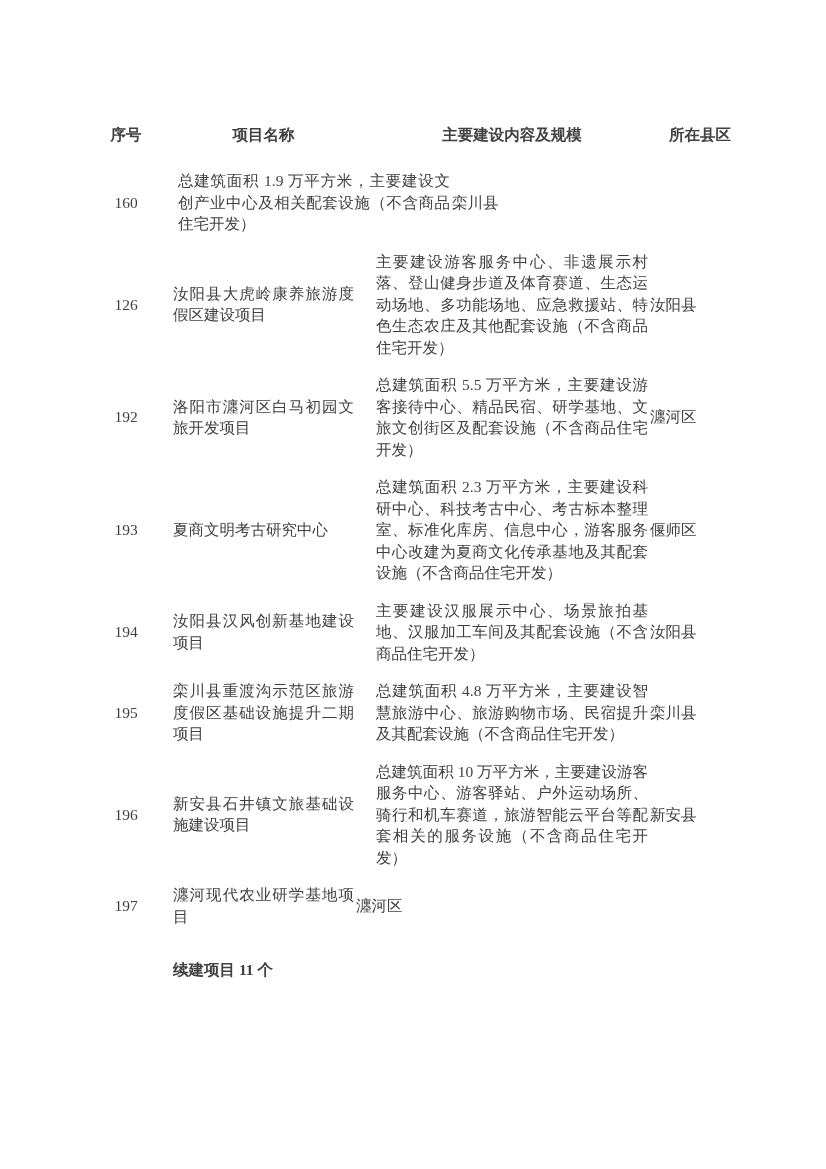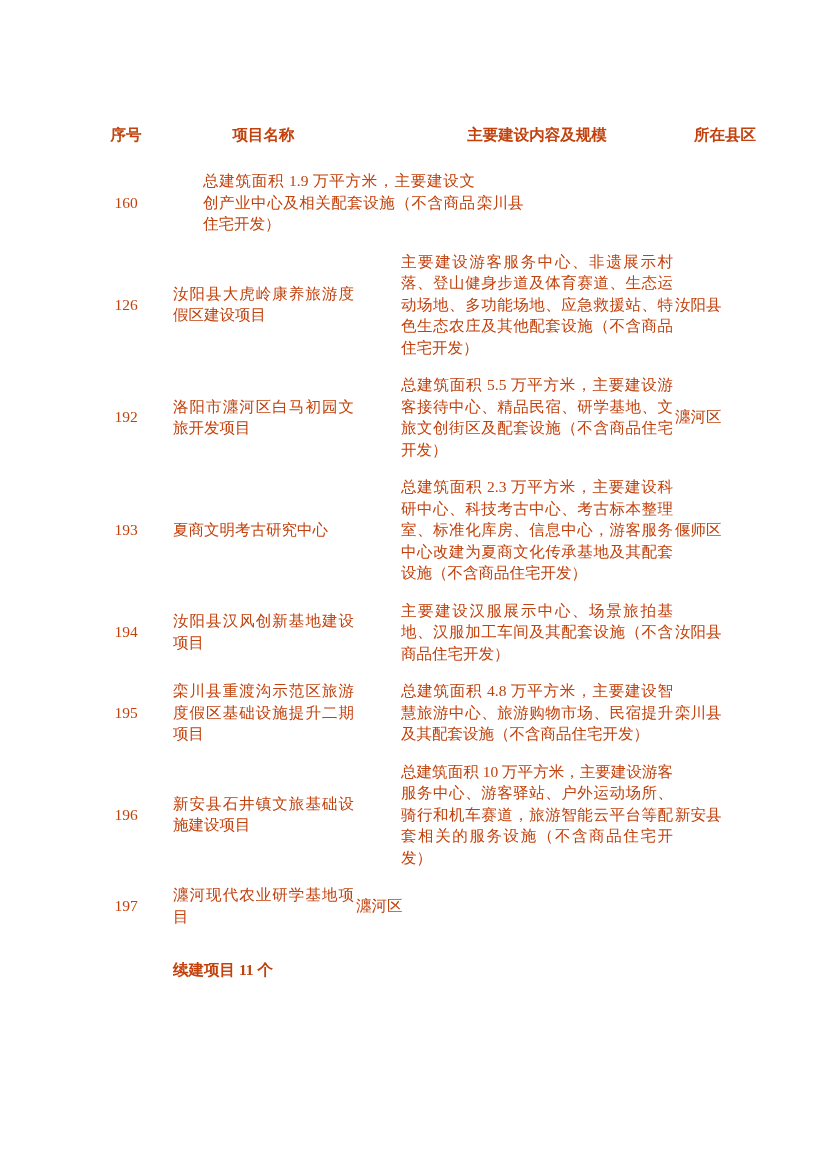--- a/index.html
+++ b/index.html
@@ -8,38 +8,38 @@
     background: #ffffff;
   }
   .page {
     position: relative;
     width: 658px;
     height: 1169px;
     background: #ffffff;
     box-sizing: border-box;
     padding: 124px 66px 0 96px;
     font-family: "Liberation Serif", "DejaVu Serif", serif;
-    color: #c2410c;
+    color: #404040;
     font-size: 15.5px;
   }
   .table { width: 100%; }
   .thead {
     display: flex;
     font-weight: bold;
     margin-bottom: 16px;
   }
   .thead > div { text-align: center; line-height: 22px; }
   .row {
     display: flex;
     align-items: center;
     padding: 8px 0;
   }
   .c-no    { flex: none; width: 60px;  text-align: center; line-height: 21.5px; }
   .c-name  { flex: none; width: 181px; margin-left: 17px; line-height: 21.5px; text-align: justify; }
-  .c-content { flex: none; width: 272px; margin-left: 47px; line-height: 21.5px; text-align: justify; }
+  .c-content { flex: none; width: 272px; margin-left: 22px; line-height: 21.5px; text-align: justify; }
   .c-county { flex: none; width: 100px; margin-left: 2px; text-align: left; line-height: 21.5px; }
   .thead .c-name, .thead .c-content, .thead .c-county, .thead .c-no { text-align: center; }
   .summary {
     font-weight: bold;
     margin: 24px 0 0 77px;
     line-height: 22px;
   }
   .footer {
     position: absolute;
     left: 0;

